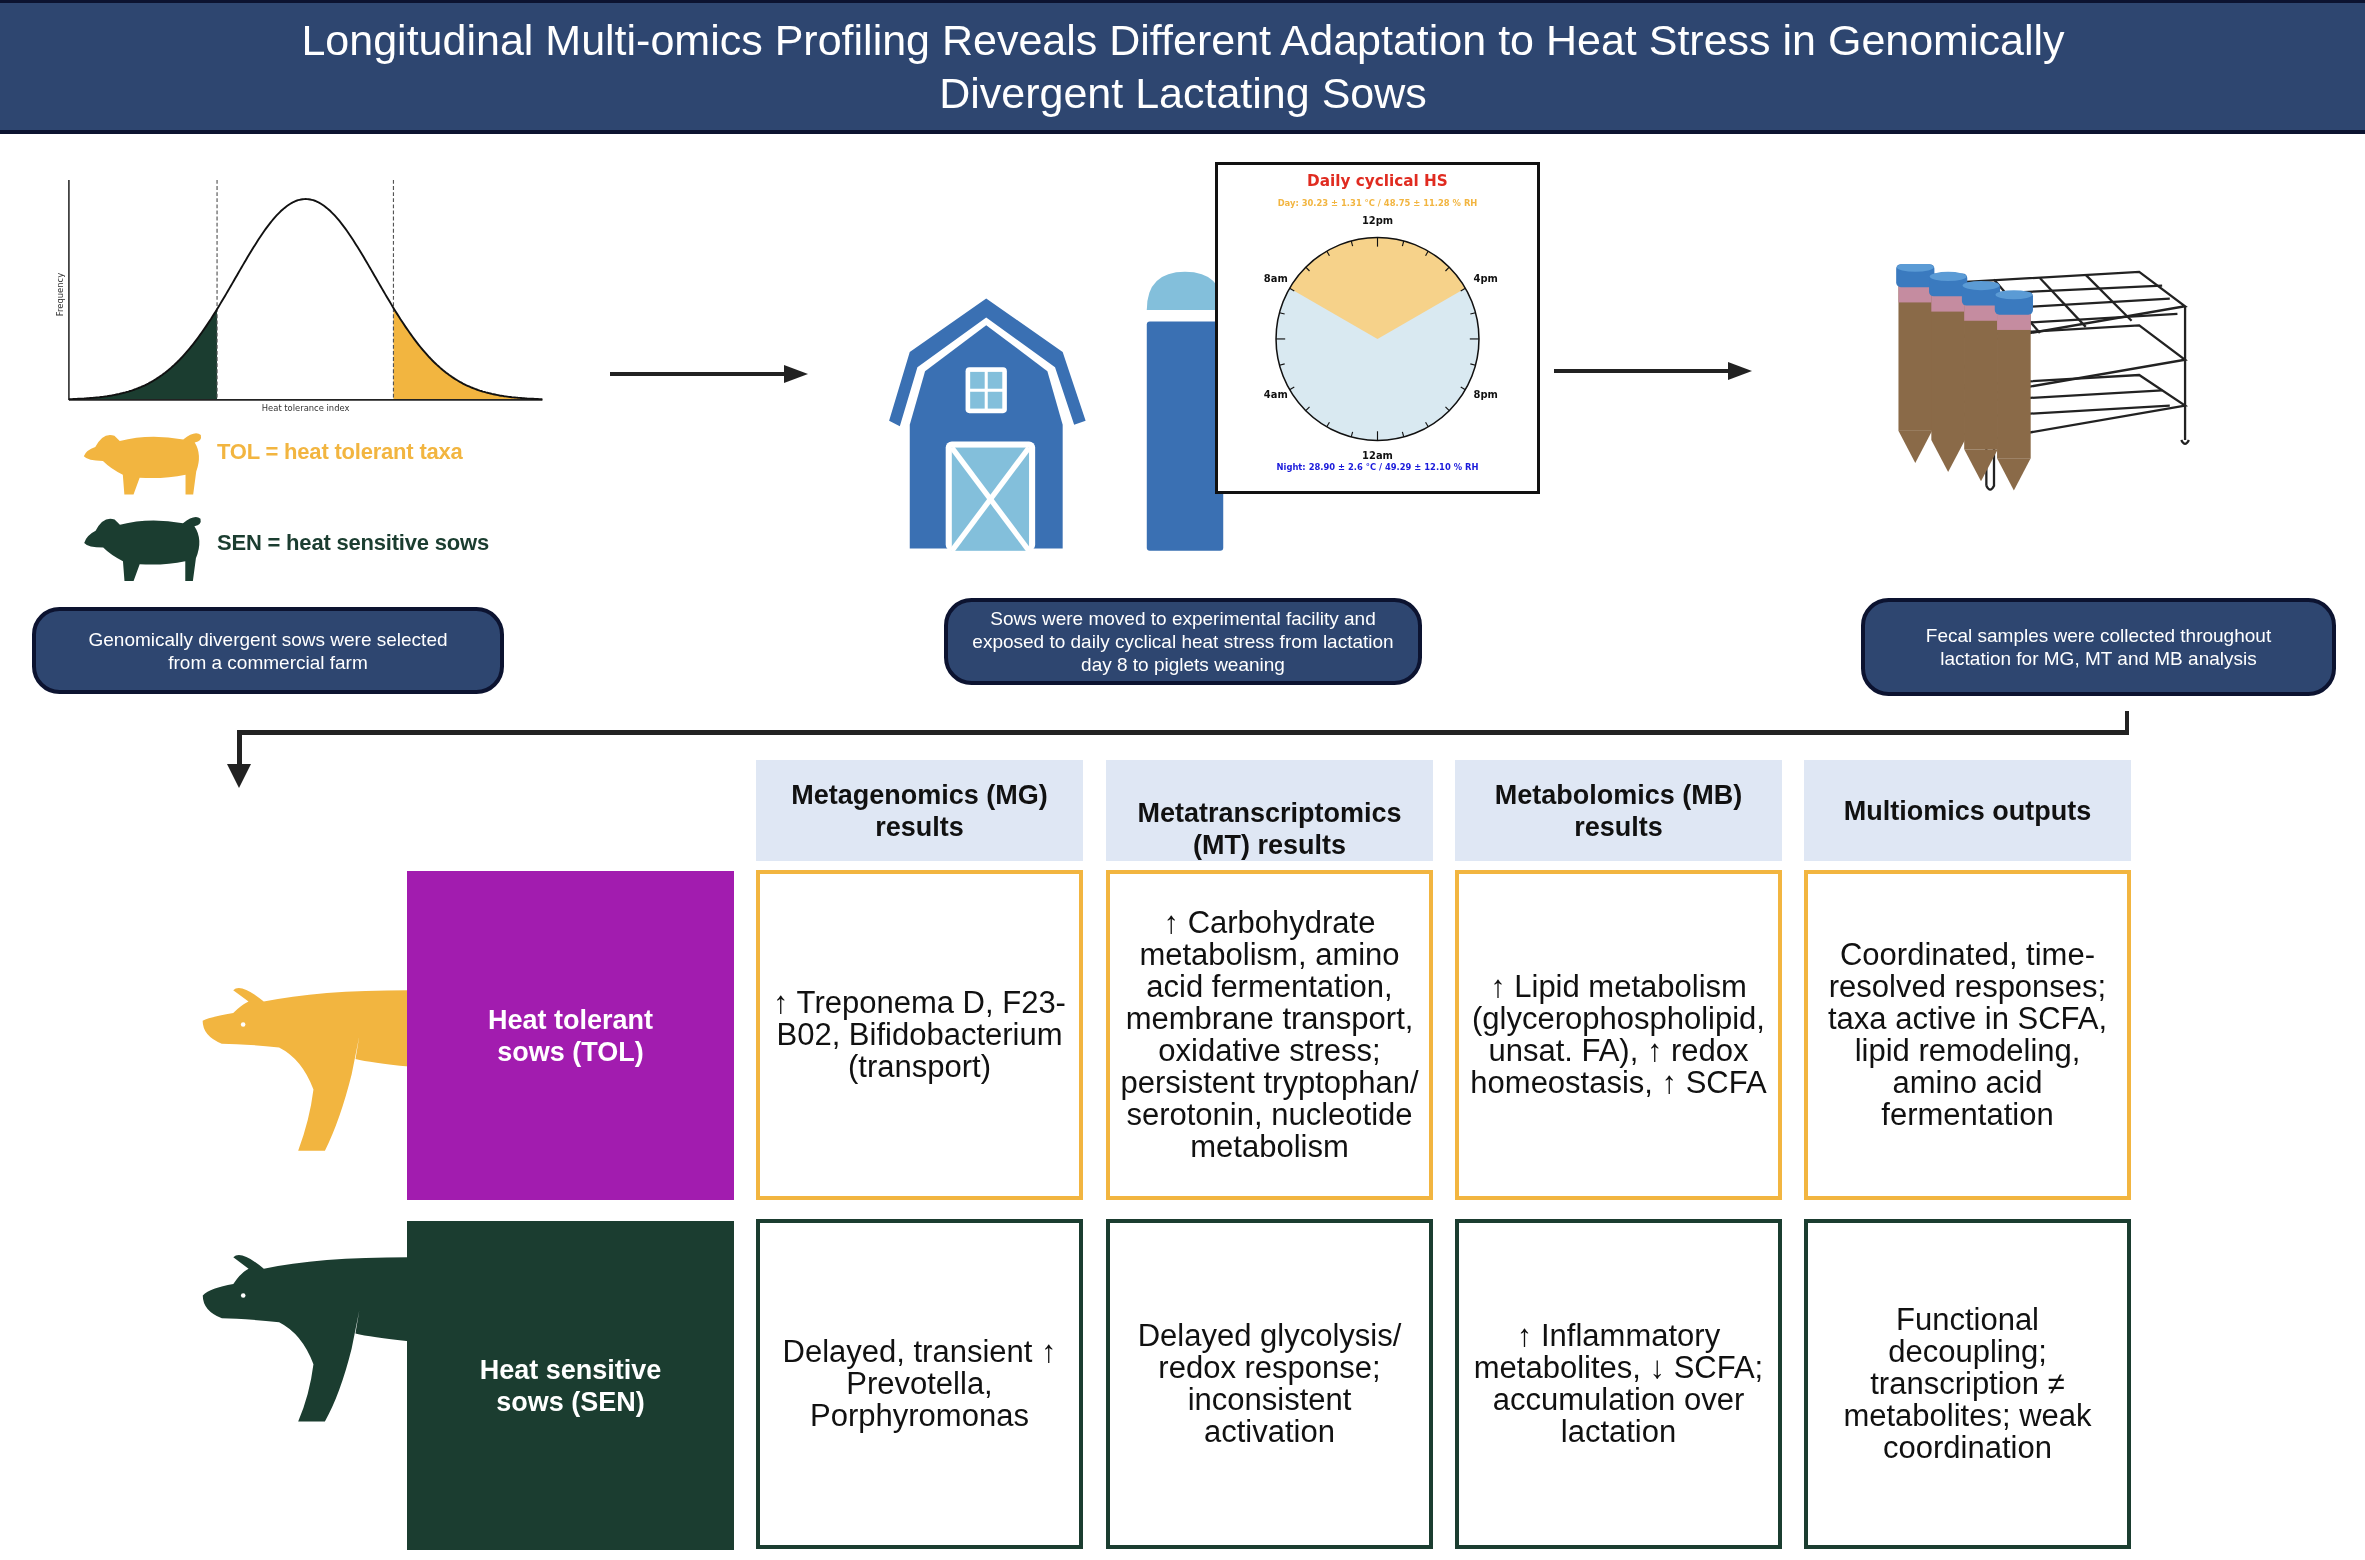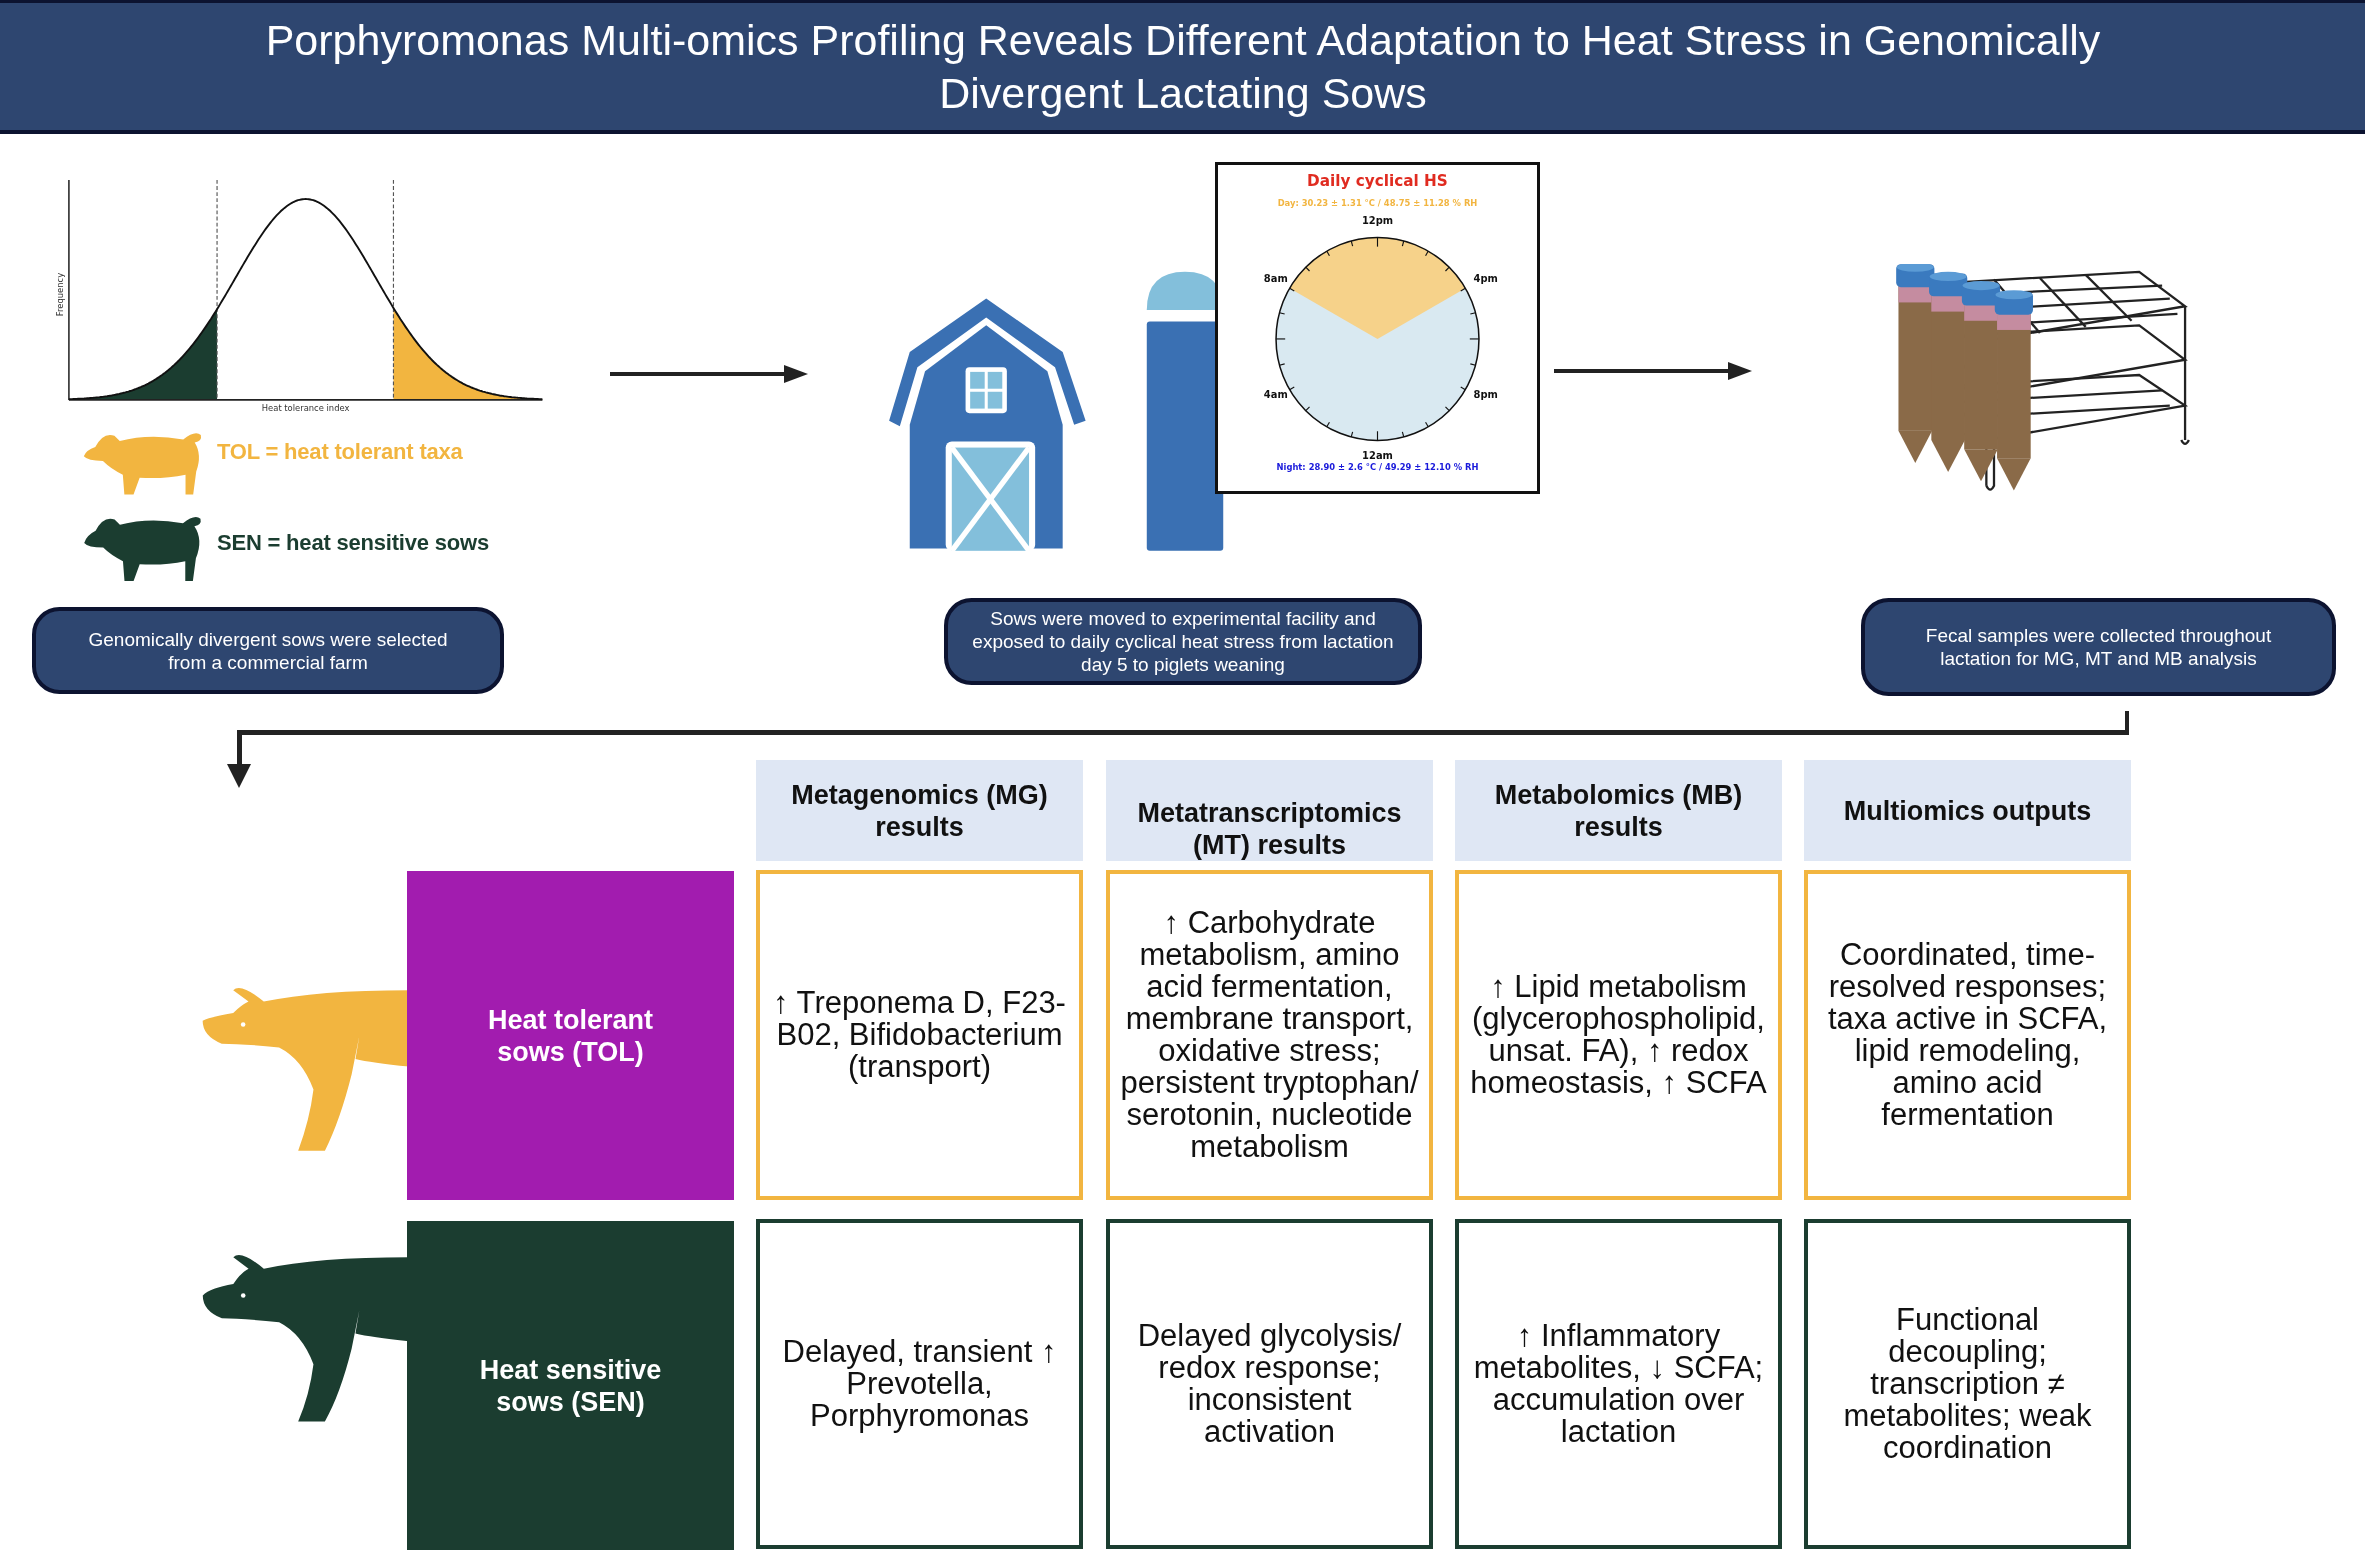--- a/index.html
+++ b/index.html
@@ -51,21 +51,21 @@
   .row-label.sen { background: #1b3d30; }
 
   
   #clock-panel { border: 3.1px solid #111; background: #fff; }
   .clock-text { font-family: "DejaVu Sans", sans-serif; font-weight: bold; }
 </style>
 </head>
 <body>
 
 <div id="title-bar" class="abs">
-  <span>Porphyromonas Multi-omics Profiling Reveals Different Adaptation to Heat Stress in Genomically Divergent Lactating Sows</span>
+  <span>Longitudinal Multi-omics Profiling Reveals Different Adaptation to Heat Stress in Genomically Divergent Lactating Sows</span>
 </div>
 
 <svg class="abs" style="left:46px; top:172px;" width="504" height="245" viewBox="0 0 660 320">
   <path id="dist-left-fill" d="M30 298 L30 297.1 L32 297.0 L34 297.0 L36 296.9 L38 296.8 L40 296.7 L42 296.6 L44 296.5 L46 296.4 L48 296.3 L50 296.2 L52 296.0 L54 295.9 L56 295.8 L58 295.6 L60 295.4 L62 295.3 L64 295.1 L66 294.9 L68 294.7 L70 294.5 L72 294.2 L74 294.0 L76 293.7 L78 293.4 L80 293.2 L82 292.8 L84 292.5 L86 292.2 L88 291.8 L90 291.4 L92 291.0 L94 290.6 L96 290.2 L98 289.7 L100 289.2 L102 288.7 L104 288.2 L106 287.6 L108 287.1 L110 286.4 L112 285.8 L114 285.1 L116 284.4 L118 283.7 L120 282.9 L122 282.1 L124 281.3 L126 280.4 L128 279.5 L130 278.6 L132 277.6 L134 276.6 L136 275.5 L138 274.4 L140 273.2 L142 272.0 L144 270.8 L146 269.5 L148 268.2 L150 266.8 L152 265.4 L154 263.9 L156 262.4 L158 260.8 L160 259.2 L162 257.5 L164 255.8 L166 254.0 L168 252.2 L170 250.3 L172 248.4 L174 246.4 L176 244.3 L178 242.2 L180 240.0 L182 237.8 L184 235.5 L186 233.2 L188 230.8 L190 228.4 L192 225.9 L194 223.3 L196 220.7 L198 218.1 L200 215.4 L202 212.6 L204 209.8 L206 206.9 L208 204.0 L210 201.1 L212 198.1 L214 195.0 L216 192.0 L218 188.8 L220 185.7 L222 182.5 L224 179.2 L224 179.2 L224 298 Z" fill="#1b3d30"></path>
   <path id="dist-right-fill" d="M455 298 L455 177.6 L455 177.6 L457 180.8 L459 184.1 L461 187.3 L463 190.4 L465 193.5 L467 196.6 L469 199.6 L471 202.6 L473 205.5 L475 208.4 L477 211.2 L479 214.0 L481 216.7 L483 219.4 L485 222.0 L487 224.6 L489 227.1 L491 229.6 L493 232.0 L495 234.4 L497 236.7 L499 238.9 L501 241.1 L503 243.3 L505 245.3 L507 247.4 L509 249.3 L511 251.3 L513 253.1 L515 254.9 L517 256.7 L519 258.4 L521 260.0 L523 261.6 L525 263.2 L527 264.7 L529 266.1 L531 267.5 L533 268.9 L535 270.2 L537 271.4 L539 272.7 L541 273.8 L543 274.9 L545 276.0 L547 277.1 L549 278.1 L551 279.0 L553 280.0 L555 280.9 L557 281.7 L559 282.5 L561 283.3 L563 284.1 L565 284.8 L567 285.5 L569 286.1 L571 286.8 L573 287.4 L575 287.9 L577 288.5 L579 289.0 L581 289.5 L583 290.0 L585 290.4 L587 290.8 L589 291.3 L591 291.6 L593 292.0 L595 292.4 L597 292.7 L599 293.0 L601 293.3 L603 293.6 L605 293.8 L607 294.1 L609 294.3 L611 294.6 L613 294.8 L615 295.0 L617 295.2 L619 295.4 L621 295.5 L623 295.7 L625 295.8 L627 296.0 L629 296.1 L631 296.2 L633 296.4 L635 296.5 L637 296.6 L639 296.7 L641 296.8 L643 296.8 L645 296.9 L647 297.0 L649 297.1 L650 298 Z" fill="#f2b540"></path>
   <line x1="30" y1="10" x2="30" y2="298" stroke="#222" stroke-width="2"></line>
   <line x1="30" y1="298" x2="650" y2="298" stroke="#222" stroke-width="2"></line>
   <line id="cut-left" x1="224" y1="10" x2="224" y2="298" stroke="#555" stroke-width="1.5" stroke-dasharray="5,3"></line>
   <line id="cut-right" x1="455" y1="10" x2="455" y2="298" stroke="#555" stroke-width="1.5" stroke-dasharray="5,3"></line>
   <path id="dist-curve" d="M30 297.1 L32 297.0 L34 297.0 L36 296.9 L38 296.8 L40 296.7 L42 296.6 L44 296.5 L46 296.4 L48 296.3 L50 296.2 L52 296.0 L54 295.9 L56 295.8 L58 295.6 L60 295.4 L62 295.3 L64 295.1 L66 294.9 L68 294.7 L70 294.5 L72 294.2 L74 294.0 L76 293.7 L78 293.4 L80 293.2 L82 292.8 L84 292.5 L86 292.2 L88 291.8 L90 291.4 L92 291.0 L94 290.6 L96 290.2 L98 289.7 L100 289.2 L102 288.7 L104 288.2 L106 287.6 L108 287.1 L110 286.4 L112 285.8 L114 285.1 L116 284.4 L118 283.7 L120 282.9 L122 282.1 L124 281.3 L126 280.4 L128 279.5 L130 278.6 L132 277.6 L134 276.6 L136 275.5 L138 274.4 L140 273.2 L142 272.0 L144 270.8 L146 269.5 L148 268.2 L150 266.8 L152 265.4 L154 263.9 L156 262.4 L158 260.8 L160 259.2 L162 257.5 L164 255.8 L166 254.0 L168 252.2 L170 250.3 L172 248.4 L174 246.4 L176 244.3 L178 242.2 L180 240.0 L182 237.8 L184 235.5 L186 233.2 L188 230.8 L190 228.4 L192 225.9 L194 223.3 L196 220.7 L198 218.1 L200 215.4 L202 212.6 L204 209.8 L206 206.9 L208 204.0 L210 201.1 L212 198.1 L214 195.0 L216 192.0 L218 188.8 L220 185.7 L222 182.5 L224 179.2 L226 175.9 L228 172.6 L230 169.3 L232 166.0 L234 162.6 L236 159.2 L238 155.8 L240 152.3 L242 148.9 L244 145.4 L246 141.9 L248 138.5 L250 135.0 L252 131.6 L254 128.1 L256 124.6 L258 121.2 L260 117.8 L262 114.4 L264 111.0 L266 107.7 L268 104.4 L270 101.1 L272 97.9 L274 94.7 L276 91.5 L278 88.4 L280 85.4 L282 82.4 L284 79.5 L286 76.6 L288 73.8 L290 71.1 L292 68.5 L294 65.9 L296 63.4 L298 61.0 L300 58.7 L302 56.5 L304 54.4 L306 52.4 L308 50.4 L310 48.6 L312 46.9 L314 45.3 L316 43.8 L318 42.4 L320 41.1 L322 40.0 L324 38.9 L326 38.0 L328 37.2 L330 36.5 L332 36.0 L334 35.6 L336 35.2 L338 35.1 L340 35.0 L342 35.1 L344 35.2 L346 35.6 L348 36.0 L350 36.5 L352 37.2 L354 38.0 L356 38.9 L358 40.0 L360 41.1 L362 42.4 L364 43.8 L366 45.3 L368 46.9 L370 48.6 L372 50.4 L374 52.4 L376 54.4 L378 56.5 L380 58.7 L382 61.0 L384 63.4 L386 65.9 L388 68.5 L390 71.1 L392 73.8 L394 76.6 L396 79.5 L398 82.4 L400 85.4 L402 88.4 L404 91.5 L406 94.7 L408 97.9 L410 101.1 L412 104.4 L414 107.7 L416 111.0 L418 114.4 L420 117.8 L422 121.2 L424 124.6 L426 128.1 L428 131.6 L430 135.0 L432 138.5 L434 141.9 L436 145.4 L438 148.9 L440 152.3 L442 155.8 L444 159.2 L446 162.6 L448 166.0 L450 169.3 L452 172.6 L454 175.9 L456 179.2 L458 182.5 L460 185.7 L462 188.8 L464 192.0 L466 195.0 L468 198.1 L470 201.1 L472 204.0 L474 206.9 L476 209.8 L478 212.6 L480 215.4 L482 218.1 L484 220.7 L486 223.3 L488 225.9 L490 228.4 L492 230.8 L494 233.2 L496 235.5 L498 237.8 L500 240.0 L502 242.2 L504 244.3 L506 246.4 L508 248.4 L510 250.3 L512 252.2 L514 254.0 L516 255.8 L518 257.5 L520 259.2 L522 260.8 L524 262.4 L526 263.9 L528 265.4 L530 266.8 L532 268.2 L534 269.5 L536 270.8 L538 272.0 L540 273.2 L542 274.4 L544 275.5 L546 276.6 L548 277.6 L550 278.6 L552 279.5 L554 280.4 L556 281.3 L558 282.1 L560 282.9 L562 283.7 L564 284.4 L566 285.1 L568 285.8 L570 286.4 L572 287.1 L574 287.6 L576 288.2 L578 288.7 L580 289.2 L582 289.7 L584 290.2 L586 290.6 L588 291.0 L590 291.4 L592 291.8 L594 292.2 L596 292.5 L598 292.8 L600 293.2 L602 293.4 L604 293.7 L606 294.0 L608 294.2 L610 294.5 L612 294.7 L614 294.9 L616 295.1 L618 295.3 L620 295.4 L622 295.6 L624 295.8 L626 295.9 L628 296.0 L630 296.2 L632 296.3 L634 296.4 L636 296.5 L638 296.6 L640 296.7 L642 296.8 L644 296.9 L646 297.0 L648 297.0 L650 297.1 " fill="none" stroke="#111" stroke-width="2.5"></path>
@@ -80,21 +80,21 @@
 
 <svg class="abs" style="left:80px; top:508px;" width="130" height="76" viewBox="0 0 170 100">
   <path d="M20 30 Q30 10 45 15 L52 22 Q90 12 135 20 Q150 8 158 14 Q160 22 150 24 Q162 42 152 66 L148 96 L138 96 L138 70 Q110 76 78 74 L70 96 L58 96 L56 70 Q40 62 30 52 Q10 52 5 46 Q8 36 20 30 Z" fill="#1b3d30"></path>
 </svg>
 <span class="abs legend-text" style="left:217px; top:530px; color:#1b3d30;">SEN = heat sensitive sows</span>
 
 <div class="abs info-box" style="left:32px; top:607px; width:472px; height:87px;">
   <span>Genomically divergent sows were selected from a commercial farm</span>
 </div>
 <div class="abs info-box" style="left:944px; top:598px; width:478px; height:87px; padding:0 23px;">
-  <span>Sows were moved to experimental facility and exposed to daily cyclical heat stress from lactation day 5 to piglets weaning</span>
+  <span>Sows were moved to experimental facility and exposed to daily cyclical heat stress from lactation day 8 to piglets weaning</span>
 </div>
 <div class="abs info-box" style="left:1861px; top:598px; width:475px; height:98px;">
   <span>Fecal samples were collected throughout lactation for MG, MT and MB analysis</span>
 </div>
 
 <div class="abs" style="left:610px; top:365px;">
   <div class="arrow-line" style="position:absolute; left:0; top:6.9px; width:176px; height:3.8px;"></div>
   <div style="position:absolute; left:174px; top:0; width:0; height:0; border-top:9.2px solid transparent; border-bottom:9.2px solid transparent; border-left:24.5px solid #222;"></div>
 </div>
 <div class="abs" style="left:1554px; top:362px;">

